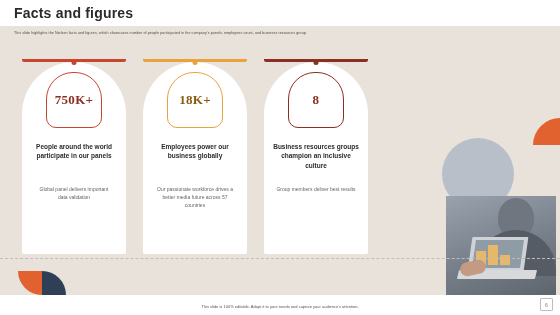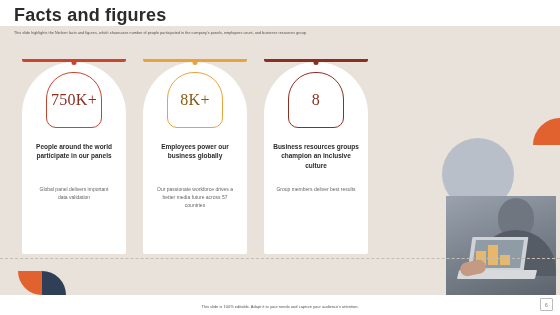--- a/index.html
+++ b/index.html
@@ -14,21 +14,21 @@
     position:absolute;inset:0;
     background:#e8e2da;
   }
   
   .header-band{
     position:absolute;left:0;top:0;width:560px;height:26px;
     background:#ffffff;
   }
   .title{
     position:absolute;left:14px;top:5px;
-    font-size:18px;color:#2b2b2b;font-weight:bold;
+    font-size:14px;color:#2b2b2b;font-weight:bold;
     letter-spacing:0.2px;
   }
   .subtitle{
     position:absolute;left:14px;top:31px;width:430px;
     font-size:3.6px;color:#4a4a4a;line-height:1.5;
     letter-spacing:0.1px;
   }
   
   .footer-band{
     position:absolute;left:0;bottom:0;width:560px;height:20px;
@@ -113,21 +113,21 @@
   .badge{
     position:absolute;left:50%;transform:translateX(-50%);
     top:10px;width:54px;height:54px;
     border-radius:27px 27px 10px 10px;
     border:1.6px solid #c8452f;
     background:#ffffff;
     display:flex;align-items:center;justify-content:center;
   }
   .badge-num{
     font-family:"Liberation Serif", serif;
-    font-size:16px;color:#8a2f22;letter-spacing:0.3px;
+    font-size:13px;color:#8a2f22;letter-spacing:0.3px;font-weight:bold;
   }
   .card-head{
     position:absolute;left:8px;top:80px;width:88px;text-align:center;
     font-size:6.5px;font-weight:bold;color:#2b2b2b;line-height:1.45;
   }
   .card-body{
     position:absolute;left:12px;top:124px;width:80px;text-align:center;
     font-size:5px;color:#666;line-height:1.55;
   }
   .card-foot{
@@ -189,21 +189,21 @@
     </div>
     <div class="card-head">People around the world participate in our panels</div>
     <div class="card-body">Global panel delivers important data validation</div>
     <div class="card-foot"></div>
     <div class="dot"></div>
   </div>
 
   <div class="card c2">
     <div class="shell"></div>
     <div class="badge">
-      <span class="badge-num">8K+</span>
+      <span class="badge-num">18K+</span>
     </div>
     <div class="card-head">Employees power our business globally</div>
     <div class="card-body">Our passionate workforce drives a better media future across 57 countries</div>
     <div class="card-foot"></div>
     <div class="dot"></div>
   </div>
 
   <div class="card c3">
     <div class="shell"></div>
     <div class="badge">

